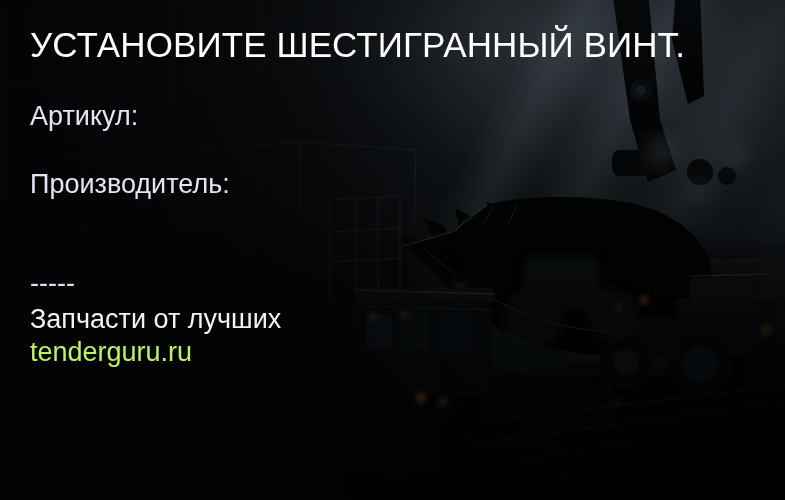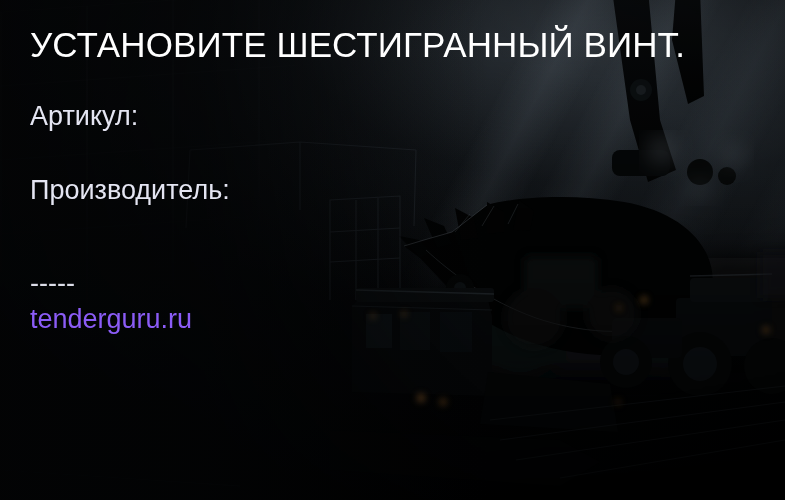--- a/index.html
+++ b/index.html
@@ -101,21 +101,21 @@
     position: absolute;
     left: 0;
     font-size: 27px;
     line-height: 33px;
     color: #e4e5f2;
     white-space: nowrap;
   }
   .field .value { display: block; }
 
   .field-article { top: 84px; margin-top: 16px; }
-  .field-maker   { top: 174px; }
+  .field-maker   { top: 168px; }
 
   .divider {
     position: absolute;
     left: 0;
     top: 268px;
     font-size: 27px;
     line-height: 30px;
     color: #dcdde8;
     letter-spacing: 0px;
   }
@@ -123,21 +123,21 @@
   .promo {
     position: absolute;
     left: 0;
     top: 303px;
     font-size: 27px;
     line-height: 33px;
     color: #f2f2f5;
     white-space: nowrap;
   }
   .promo span { display: block; }
-  .promo .site { color: #8b5cf6; }
+  .promo .site { color: #bef264; }
 </style>
 </head>
 <body>
 
 <div id="banner">
 
   <div class="bg-layer bg-base"></div>
   <div class="bg-layer bg-streaks"></div>
   <div class="bg-layer bg-grid"></div>
 
@@ -279,17 +279,18 @@
       <span class="label">Артикул:</span>
     </div>
 
     <div class="field field-maker">
       <span class="label">Производитель:</span>
     </div>
 
     <div class="divider">-----</div>
 
     <div class="promo">
+      <span>Запчасти от лучших</span>
       <span class="site">tenderguru.ru</span>
     </div>
 
   </div>
 </div>
 
 </body></html>

